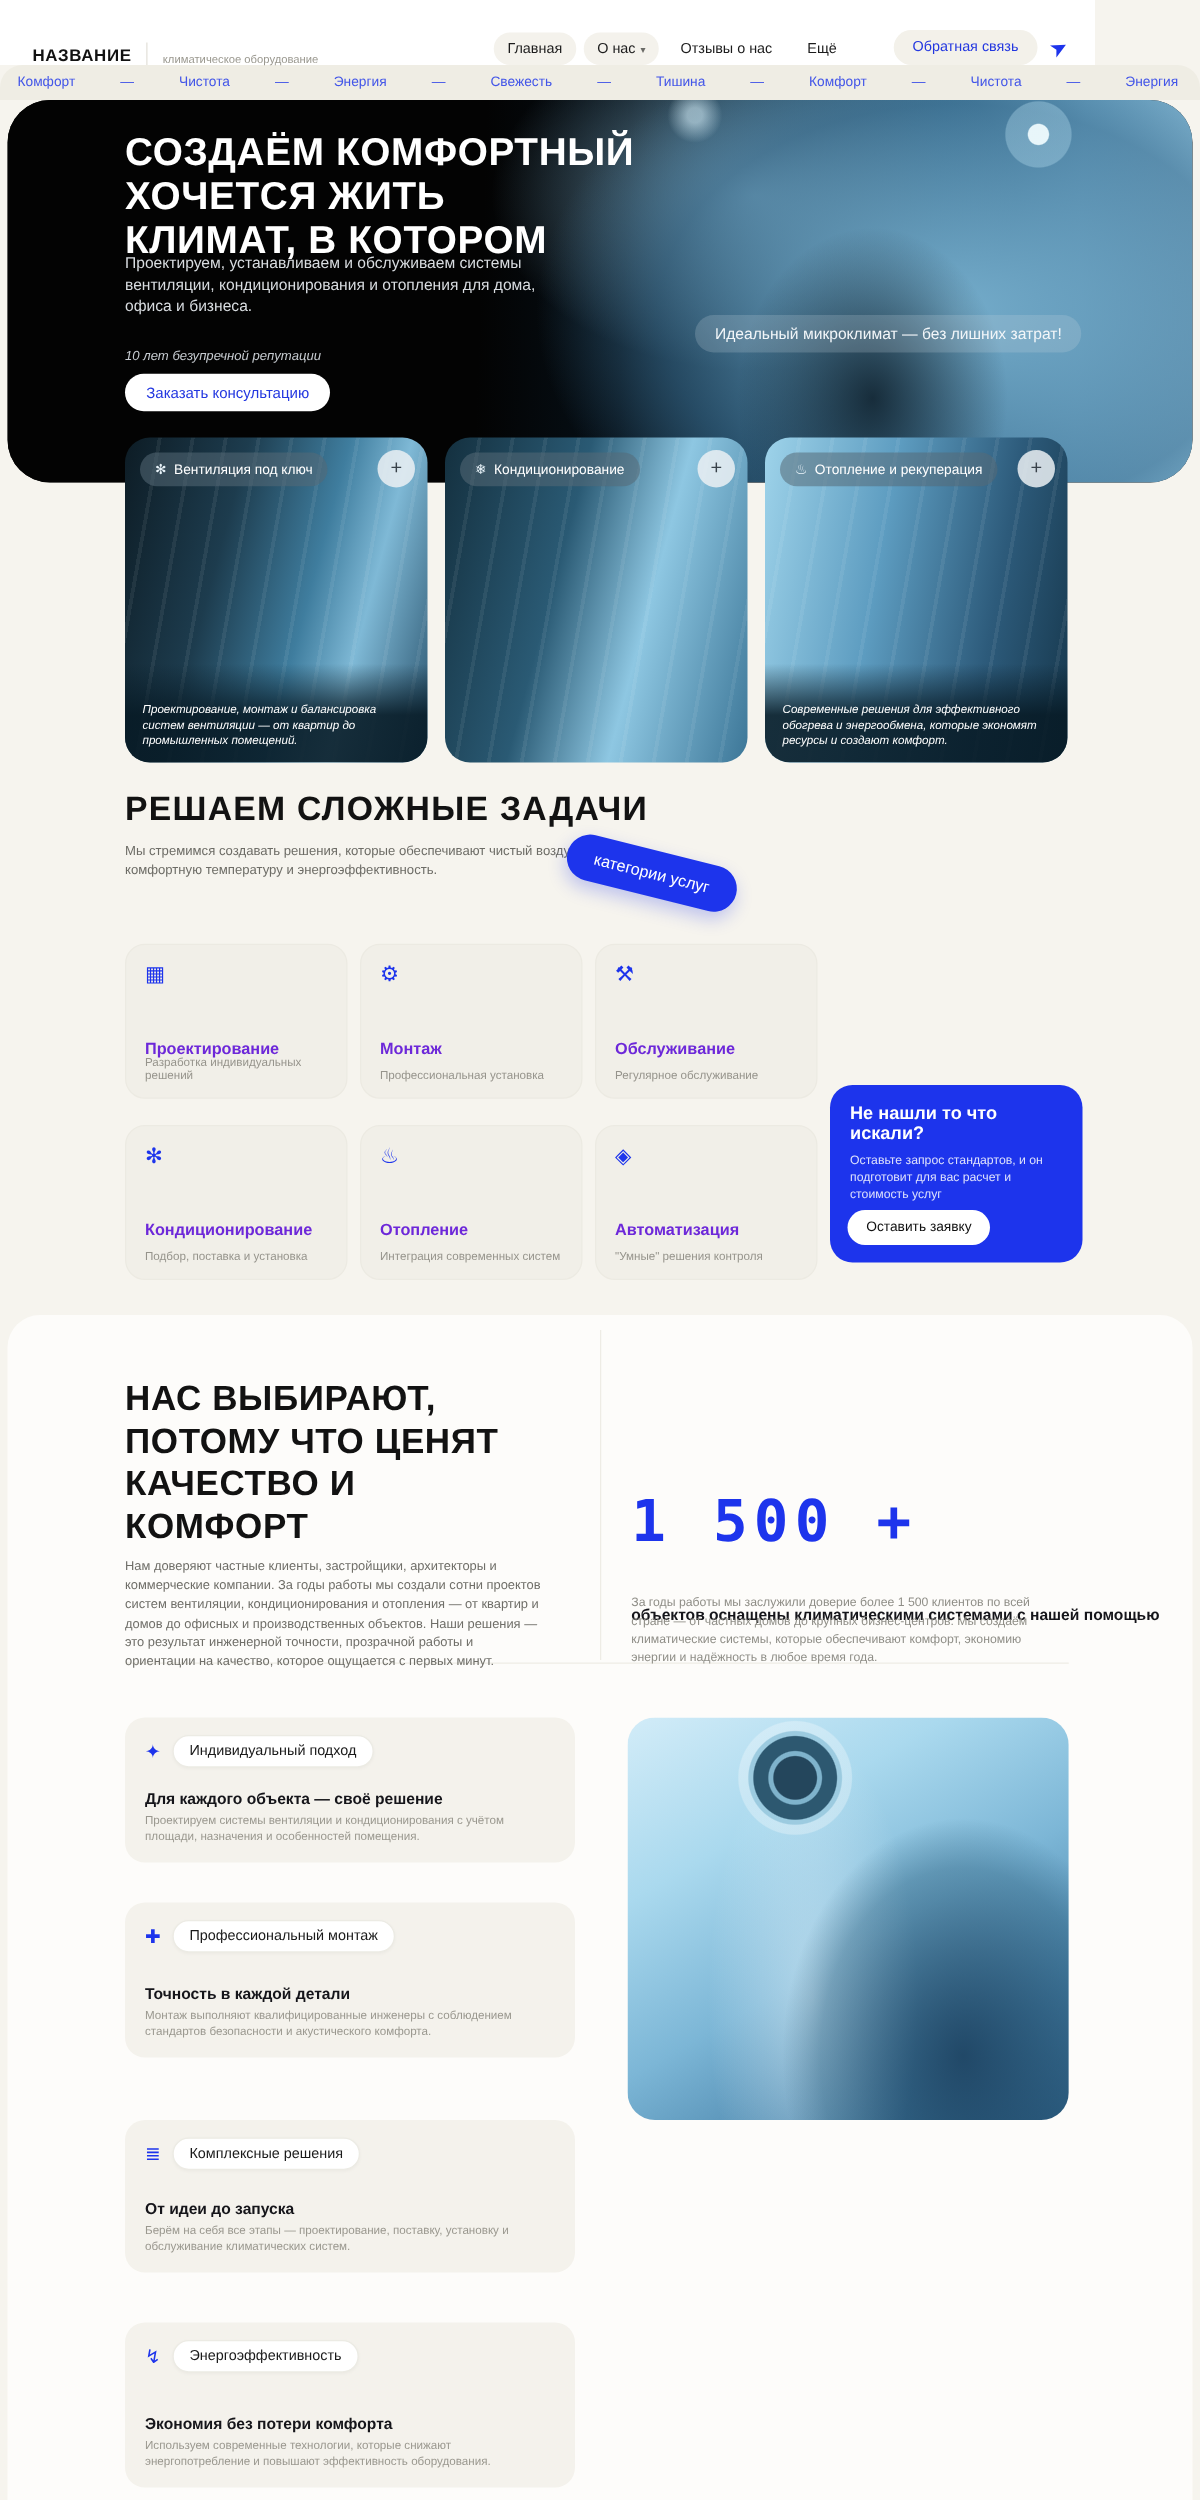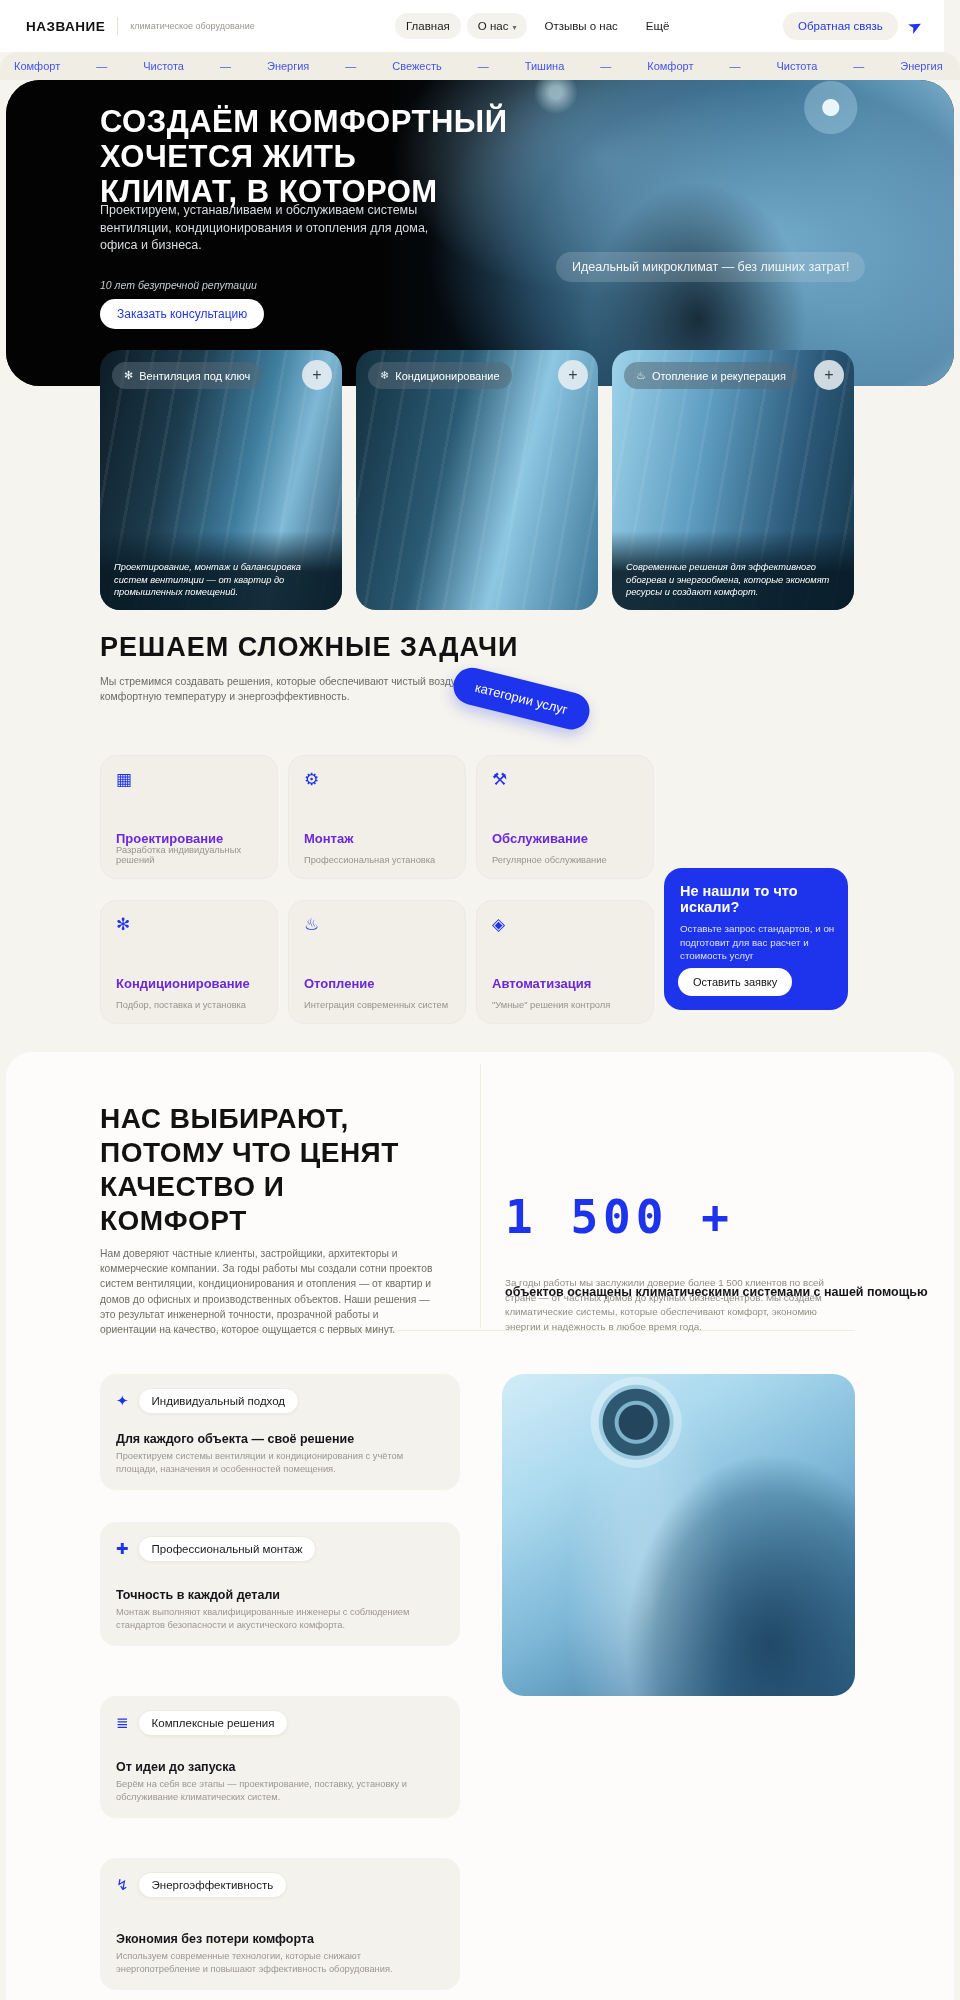--- a/index.html
+++ b/index.html
@@ -1,20 +1,20 @@
 <!DOCTYPE html>
 <html><head>
 <meta charset="utf-8">
 <style>
   * { margin:0; padding:0; box-sizing:border-box; }
   html,body { width:960px; height:2000px; overflow:hidden; }
   body { position:relative; background:#f6f4ee; font-family:"Liberation Sans",sans-serif; color:#121212; }
 
   
-  .header { position:absolute; top:0; left:0; width:944px; height:52px; background:#fff; display:flex; align-items:center; padding:0 26px; z-index:30; }
+  .header { position:absolute; top:0; left:0; width:876px; height:52px; background:#fff; display:flex; align-items:flex-end; padding:0 26px; z-index:30; }
   .logo { font-size:13.5px; font-weight:bold; letter-spacing:.5px; }
   .logo-sep { width:1px; height:18px; background:#e3e1da; margin:0 12px; }
   .tagline { font-size:9px; color:#9a988f; }
   .nav { position:absolute; left:395px; display:flex; align-items:center; gap:6px; }
   .nav-item { font-size:11.5px; color:#1c1c1c; padding:7px 11px; border-radius:15px; cursor:pointer; white-space:nowrap; }
   .nav-pill { background:#f4f2ec; }
   .chev { font-size:8px; color:#6a6a66; margin-left:4px; }
   .header-right { position:absolute; right:22px; display:flex; align-items:center; gap:10px; }
   .feedback-btn { background:#f3f1ea; color:#2337e0; font-size:11.5px; padding:8px 15px; border-radius:17px; cursor:pointer; }
   .tg { font-size:17px; color:#1d34ec; transform:rotate(-28deg); cursor:pointer; line-height:1; }
@@ -56,21 +56,21 @@
   .sol-sub { position:absolute; left:100px; top:674px; width:410px; font-size:10.5px; line-height:1.45; color:#6d6c66; }
   .sol-tag { position:absolute; left:452px; top:680px; background:#1d34ec; color:#fff; font-size:13px; padding:11px 22px; border-radius:22px; transform:rotate(14deg); box-shadow:0 6px 14px rgba(29,52,236,.25); }
 
   
   .scard { position:absolute; width:178px; height:124px; background:#f1efe8; border:1px solid #eceae2; border-radius:16px; padding:13px 15px; cursor:pointer; }
   .scard .ic { font-size:17px; color:#1d34ec; }
   .scard .t { position:absolute; left:15px; bottom:32px; font-size:13px; font-weight:bold; color:#6d28d9; }
   .scard .d { position:absolute; left:15px; bottom:13px; right:10px; font-size:9.3px; color:#96948c; }
   .s0 { left:100px; top:755px; } .s1 { left:288px; top:755px; } .s2 { left:476px; top:755px; }
   .s3 { left:100px; top:900px; } .s4 { left:288px; top:900px; } .s5 { left:476px; top:900px; }
-  .cta-card { position:absolute; left:664px; top:868px; width:184px; height:142px; background:#1d34ec; border-radius:18px; padding:15px 16px; z-index:8; }
+  .cta-card { position:absolute; left:664px; top:868px; width:202px; height:142px; background:#1d34ec; border-radius:18px; padding:15px 16px; z-index:8; }
   .cta-card .t { color:#fff; font-size:14.5px; font-weight:bold; margin-bottom:7px; }
   .cta-card .d { color:rgba(255,255,255,.85); font-size:9.8px; line-height:1.4; width:160px; }
   .cta-btn { position:absolute; left:14px; bottom:14px; background:#fff; color:#111; font-size:11px; padding:8px 15px; border-radius:16px; cursor:pointer; }
 
   
   .white-panel { position:absolute; left:6px; top:1052px; width:948px; height:948px; background:#fdfcfa; border-radius:26px 26px 0 0; z-index:4; }
   .vdiv { position:absolute; left:480px; top:1064px; height:264px; width:1px; background:#eeece5; z-index:5; }
   .hdiv { position:absolute; left:100px; top:1330px; width:755px; height:1px; background:#eeece5; z-index:5; }
   .about-title { position:absolute; left:100px; top:1102px; font-size:28px; line-height:34px; font-weight:bold; letter-spacing:.5px; z-index:5; }
   .about-par { position:absolute; left:100px; top:1246px; width:335px; font-size:10.3px; line-height:1.48; color:#6f6e68; z-index:5; }

